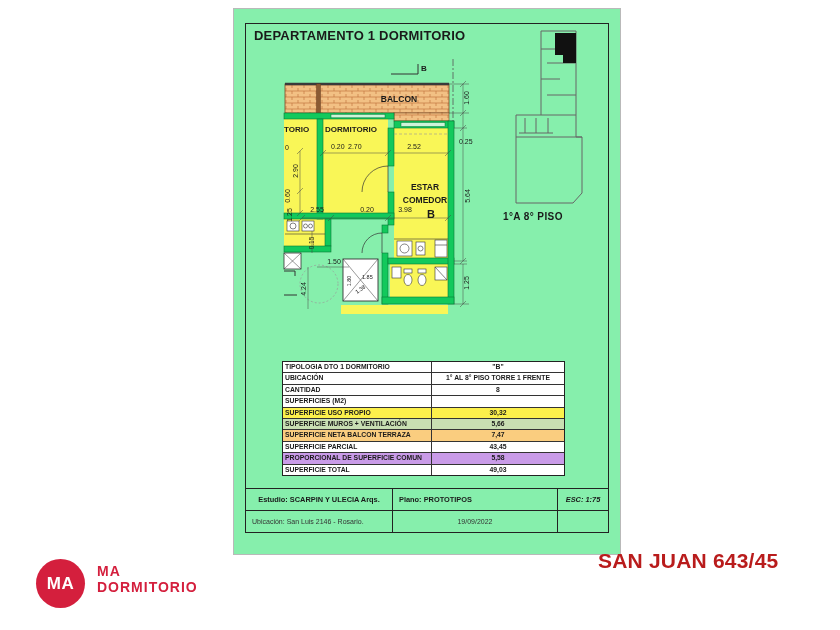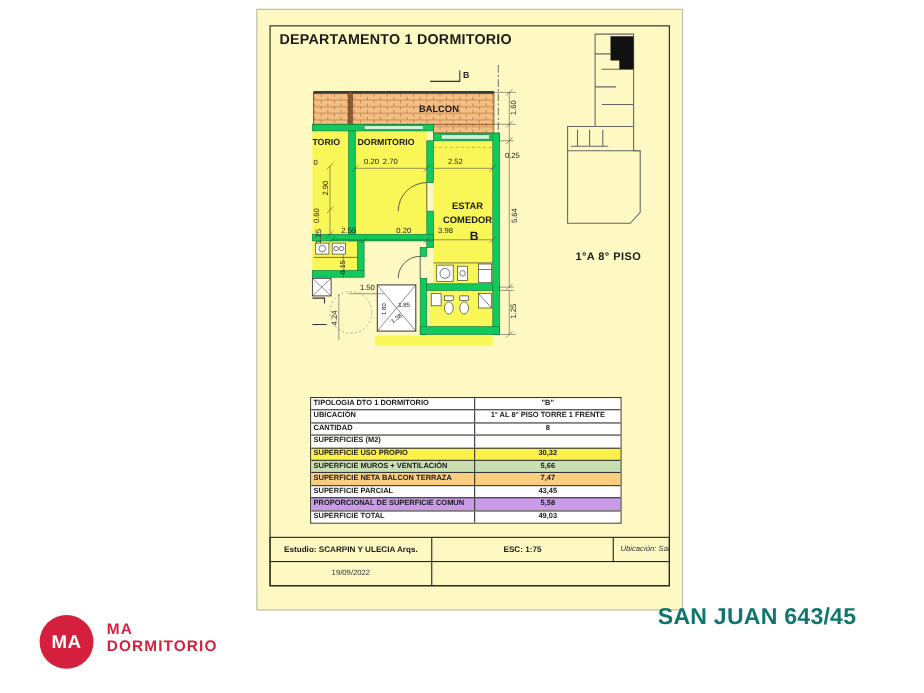--- a/index.html
+++ b/index.html
@@ -1,27 +1,27 @@
 <!DOCTYPE html>
 <html><head>
 <meta charset="utf-8">
 <style>
   html,body{margin:0;padding:0;}
   body{width:840px;height:630px;position:relative;background:#ffffff;
        font-family:"Liberation Sans",sans-serif;color:#1a1a1a;overflow:hidden;}
   .sheet{position:absolute;left:233px;top:8px;width:386px;height:545px;
-         background:#fef9c3;border:1px solid #b9b9b9;}
+         background:#86efac;border:1px solid #b9b9b9;}
   .frame{position:absolute;left:11px;top:14px;width:362px;height:508px;
          border:1.6px solid #222;}
   .page-title{position:absolute;left:20px;top:19px;font-size:13px;font-weight:bold;
               letter-spacing:.2px;white-space:nowrap;}
   
   .keyplan{position:absolute;left:269px;top:16px;width:100px;text-align:left;}
-  .keyplan-caption{margin-top:18px;font-size:10px;font-weight:bold;letter-spacing:.4px;
-                   text-align:center;padding-left:0px;white-space:nowrap;}
+  .keyplan-caption{margin-top:2px;font-size:10px;font-weight:bold;letter-spacing:.4px;
+                   text-align:left;padding-left:0px;white-space:nowrap;}
   
   .plan{position:absolute;left:45px;top:47px;width:200px;height:262px;}
   svg text{font-family:"Liberation Sans",sans-serif;fill:#1a1a1a;}
   
   .surface-table{position:absolute;left:48px;top:352px;width:281px;
                  border:1px solid #222;font-size:6.8px;font-weight:bold;}
   .t-row{display:grid;grid-template-columns:149px 1fr;height:10.4px;line-height:10.4px;
          border-top:0.8px solid #333;}
   .t-row:first-child{border-top:none;}
   .t-label{padding-left:2px;border-right:0.8px solid #333;overflow:hidden;white-space:nowrap;}
@@ -238,26 +238,27 @@
         <div class="t-value">5,58</div>
       </div>
     <div class="t-row" style="background-color: rgb(255, 255, 255);">
         <div class="t-label">SUPERFICIE TOTAL</div>
         <div class="t-value">49,03</div>
       </div>
   </div>
 
   <div class="titleblock">
     <div class="tb-cell tb-center bold">Estudio: SCARPIN Y ULECIA Arqs.</div>
+    <div class="tb-cell tb-left bold">Plano:  PROTOTIPOS</div>
     <div class="tb-cell tb-center bold">ESC: 1:75</div>
     <div class="tb-cell tb-left light">Ubicación: San Luis 2146  - Rosario.</div>
     <div class="tb-cell tb-center light">19/09/2022</div>
   </div>
 </div>
 
 <div class="logo-circle" style="background-color: rgb(212, 31, 61);">MA</div>
 <div class="brand-name" style="color: rgb(212, 31, 61);">
   <div>MA</div>
   <div>DORMITORIO</div>
 </div>
-<div class="project-address" style="color: #0f766e; text-align: right;">
+<div class="project-address" style="color: #b91c1c; text-align: right;">
   <div>SAN JUAN 643/45</div>
 </div>
 
 </body></html>

